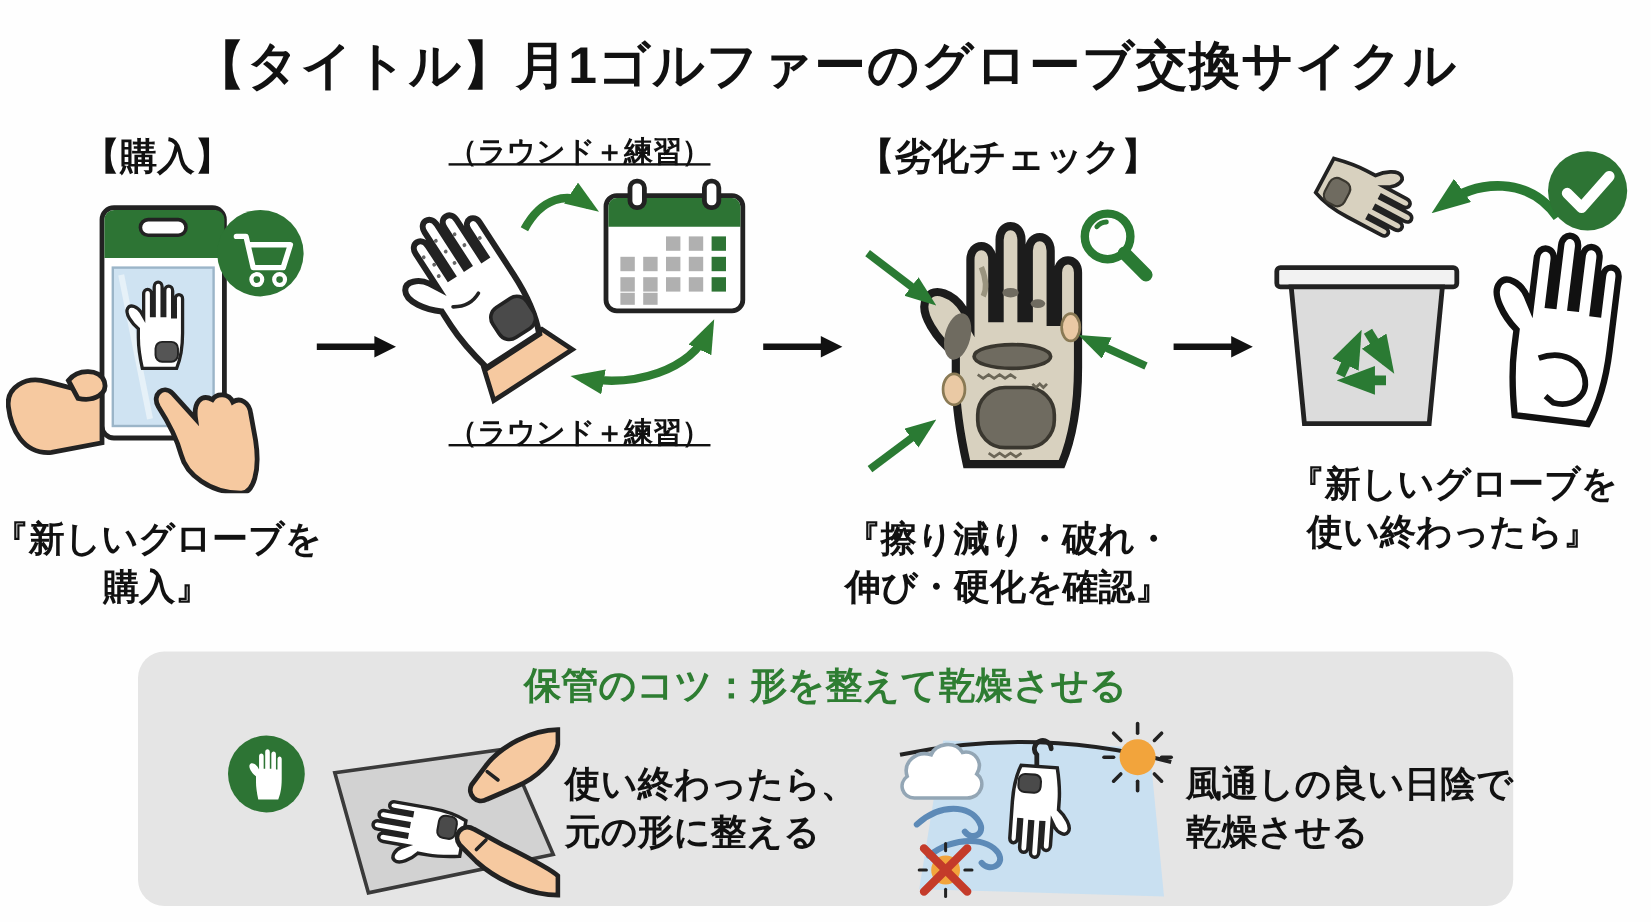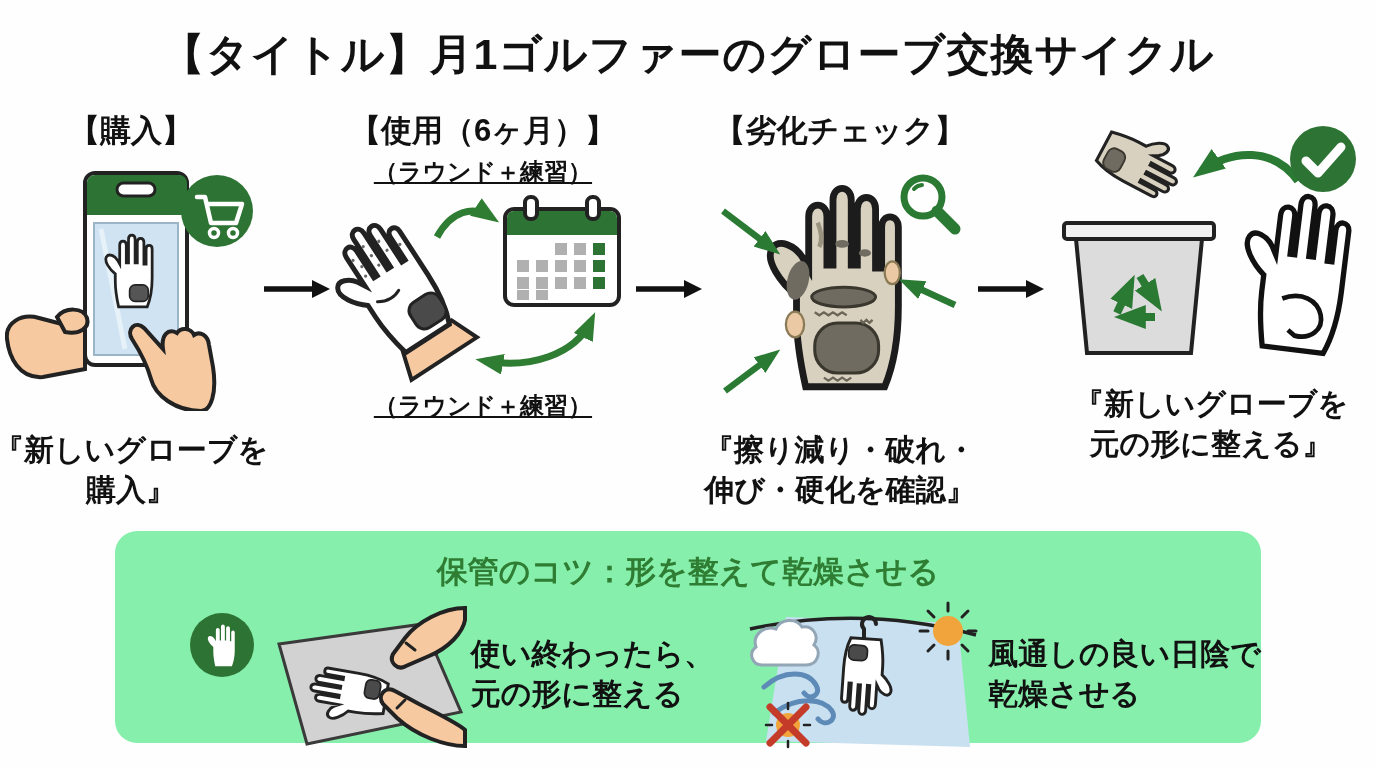--- a/index.html
+++ b/index.html
@@ -14,21 +14,21 @@
   .illo-zone { height:266px; display:flex; flex-direction:column; align-items:center; justify-content:center; }
   .illo-zone.with-notes { justify-content:space-between;text-decoration:underline; }
   .note { font-size:24px; font-weight:700; white-space:nowrap; }
   .caption { font-size:30px; font-weight:800; text-align:center; line-height:1.32; margin-top:8px; white-space:nowrap; }
   .step-purchase { width:262px; }
   .step-use { width:316px; }
   .step-check { width:282px; }
   .step-replace { width:336px; }
   .flow-arrow { margin-top:166px; flex:0 0 auto; }
 
-  .storage-box { width:1146px; height:212px; margin:22px auto 0; background:#86efac; border-radius:22px; padding-top:20px; }
+  .storage-box { width:1146px; height:212px; margin:34px auto 0; background:#e5e5e5; border-radius:22px; padding-top:8px; }
   .storage-title { text-align:center; color:#2e7d32; font-size:31px; font-weight:800; }
   .tips-row { display:flex; justify-content:flex-end; align-items:center; margin-top:2px; }
   .tip { display:flex; align-items:center; }
   .tip-badge { align-self:flex-start; margin-top:14px; }
   .tip-text { font-size:30px; font-weight:800; line-height:1.35; white-space:nowrap; }
   .tip-1 .tip-text { margin-left:4px; }
   .tip-2 { margin-left:34px; }
   .tip-2 .tip-text { margin-left:10px; }
 </style>
 </head>
@@ -77,21 +77,20 @@
         <span>購入』</span>
       </div>
     </div>
 
     <svg class="flow-arrow" width="70" height="26" viewBox="0 0 70 26">
       <line x1="2" y1="13" x2="52" y2="13" stroke="#111" stroke-width="5.5"></line>
       <polygon points="50,4 68,13 50,22" fill="#111"></polygon>
     </svg>
 
     <div class="step step-use">
-      <div class="step-header">【使用（6ヶ月）】</div>
       <div class="illo-zone with-notes">
         <div class="note">（ラウンド＋練習）</div>
         <svg width="300" height="192" viewBox="0 0 300 192">
           <defs>
             <marker id="ah2" orient="auto-start-reverse" markerWidth="4" markerHeight="4" refX="2.6" refY="1.5">
               <path d="M0,0 L4,1.5 L0,3 Z" fill="#2e7d32"></path>
             </marker>
           </defs>
 
           <g transform="translate(0,20) rotate(-33 55 70)">
@@ -233,21 +232,21 @@
           </g>
 
           <g transform="translate(188,68) scale(1.18) rotate(7 55 70)">
             <path d="M32,138 C28,120 26,105 26,92 L26,78 C16,70 5,55 10,47 C14,40 25,45 30,53 L34,60 L34,26 C34,16 46,16 46,26 L46,58 L50,58 L50,15 C50,5 62,5 62,15 L62,58 L66,58 L66,21 C66,11 78,11 78,21 L78,60 L82,60 L82,33 C82,24 93,24 93,33 L93,85 C93,110 89,126 84,138 Z" fill="#ffffff" stroke="#111" stroke-width="4.5"></path>
             <path d="M44,96 C60,88 74,94 78,106 C82,118 72,128 58,126 L52,122" fill="none" stroke="#111" stroke-width="4"></path>
           </g>
         </svg>
       </div>
       <div class="caption">
         <span>『新しいグローブを</span><br>
-        <span>元の形に整える』</span>
+        <span>使い終わったら』</span>
       </div>
     </div>
 
   </div>
 
   <div class="storage-box">
     <div class="storage-title">保管のコツ：形を整えて乾燥させる</div>
     <div class="tips-row">
 
       <div class="tip tip-1">

